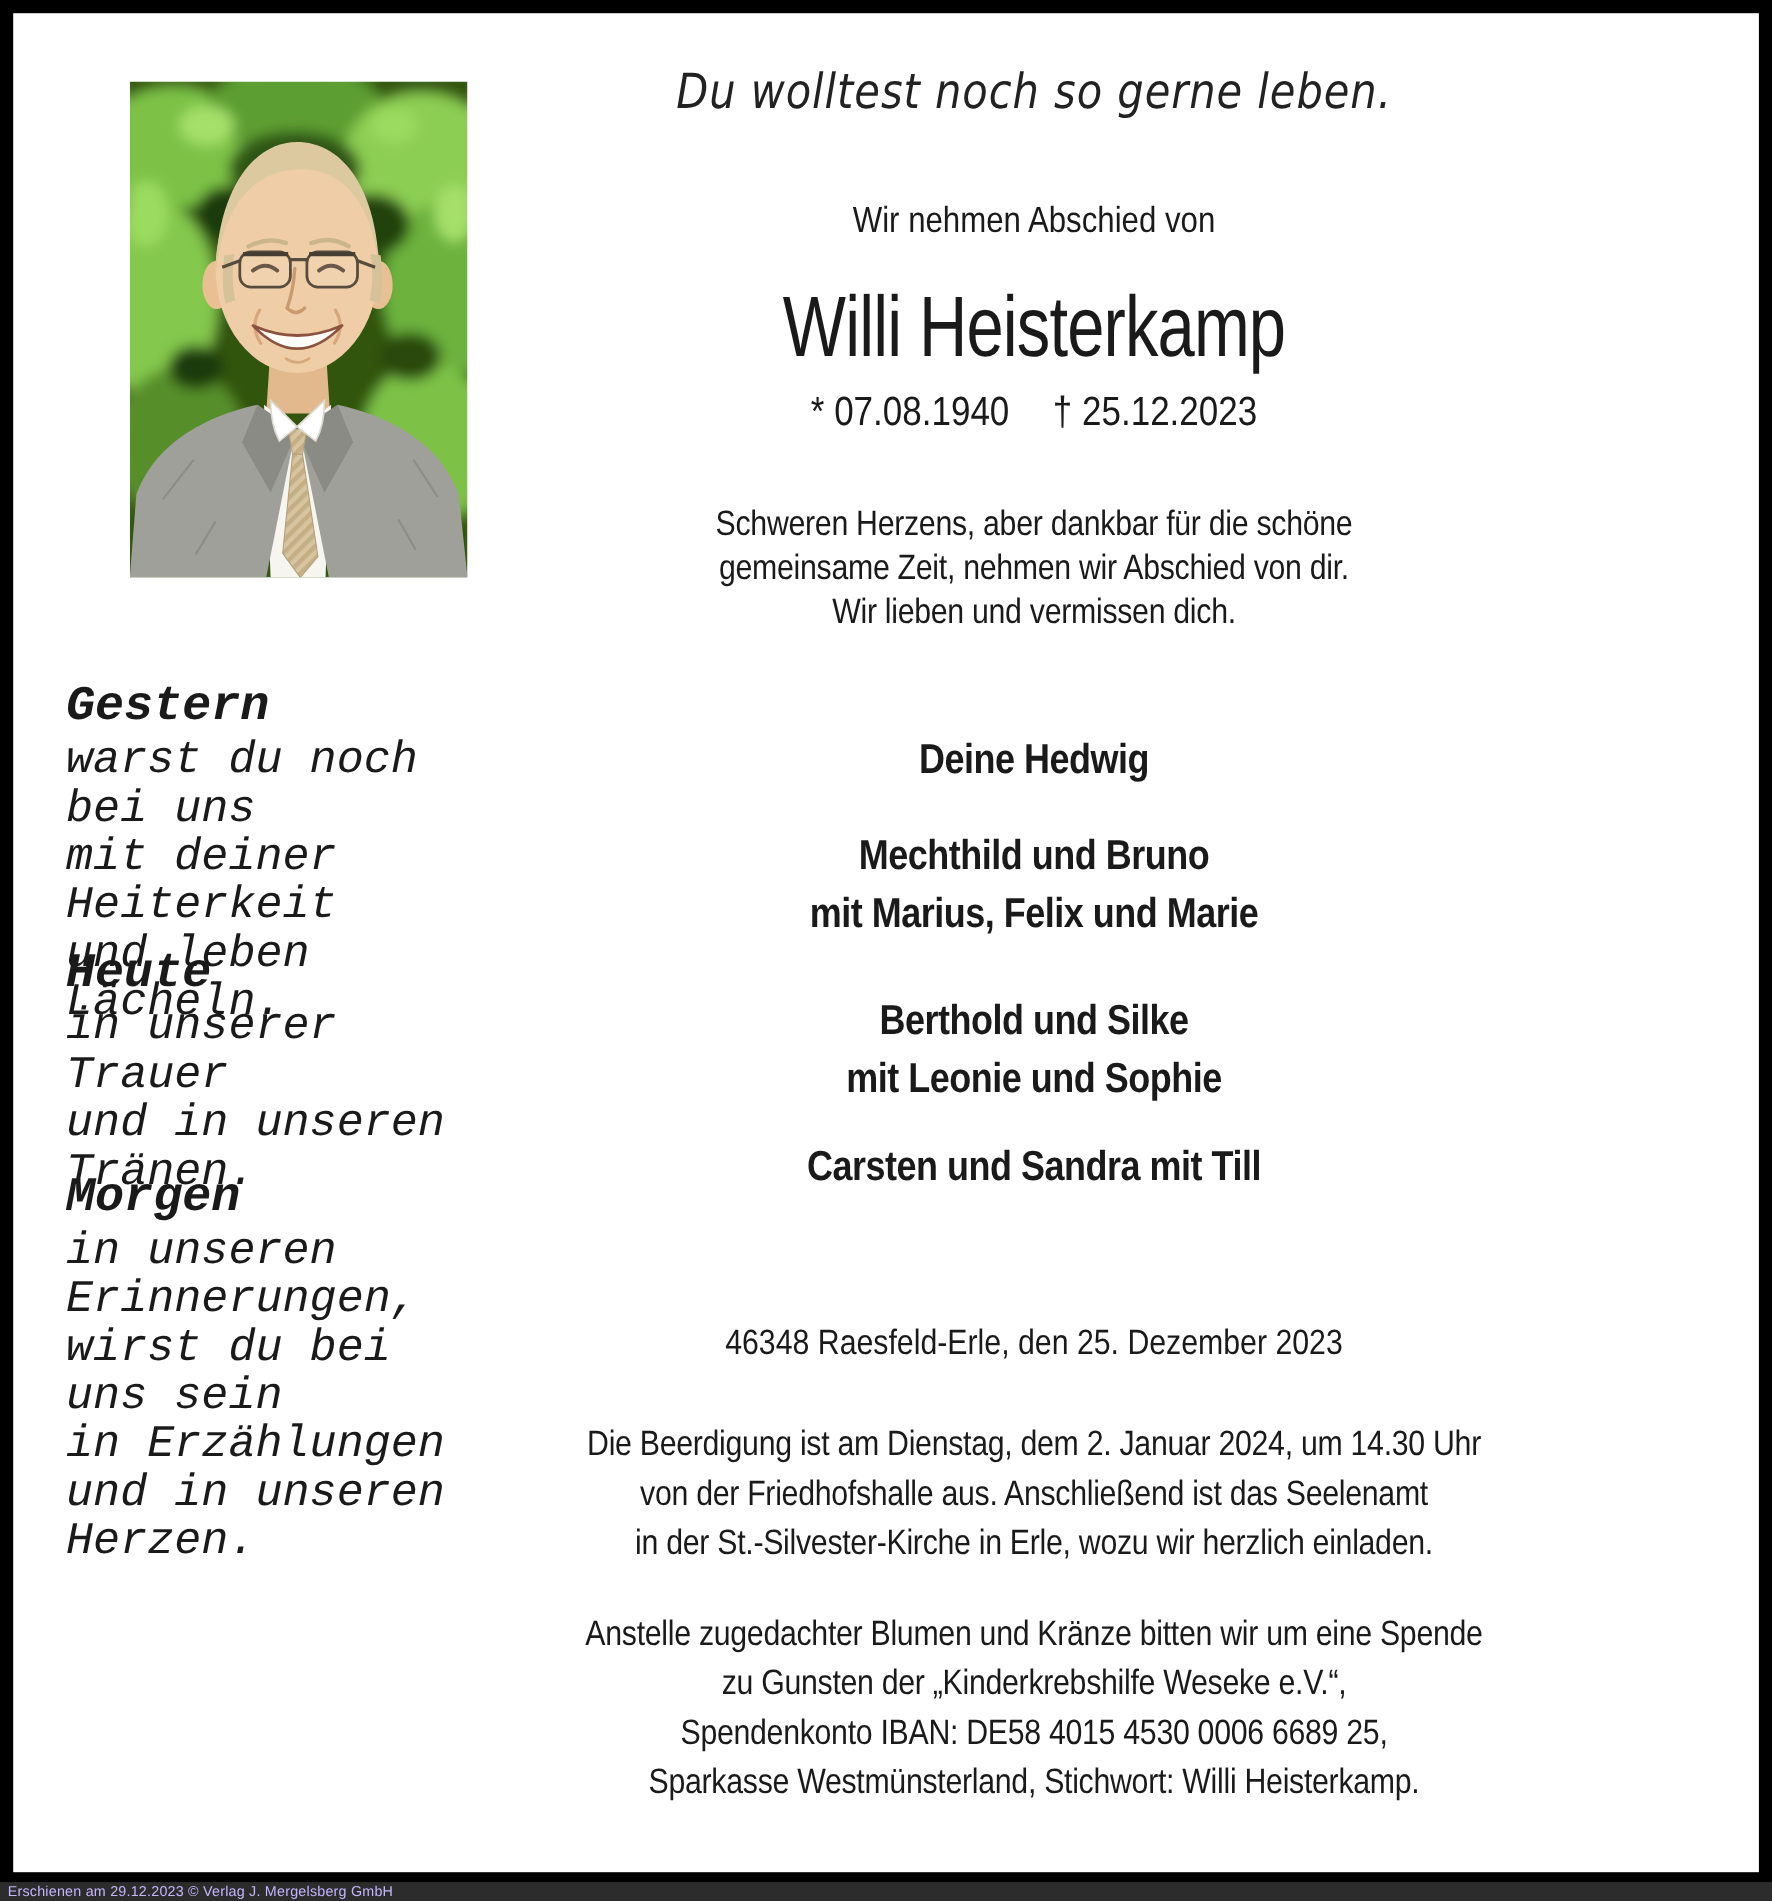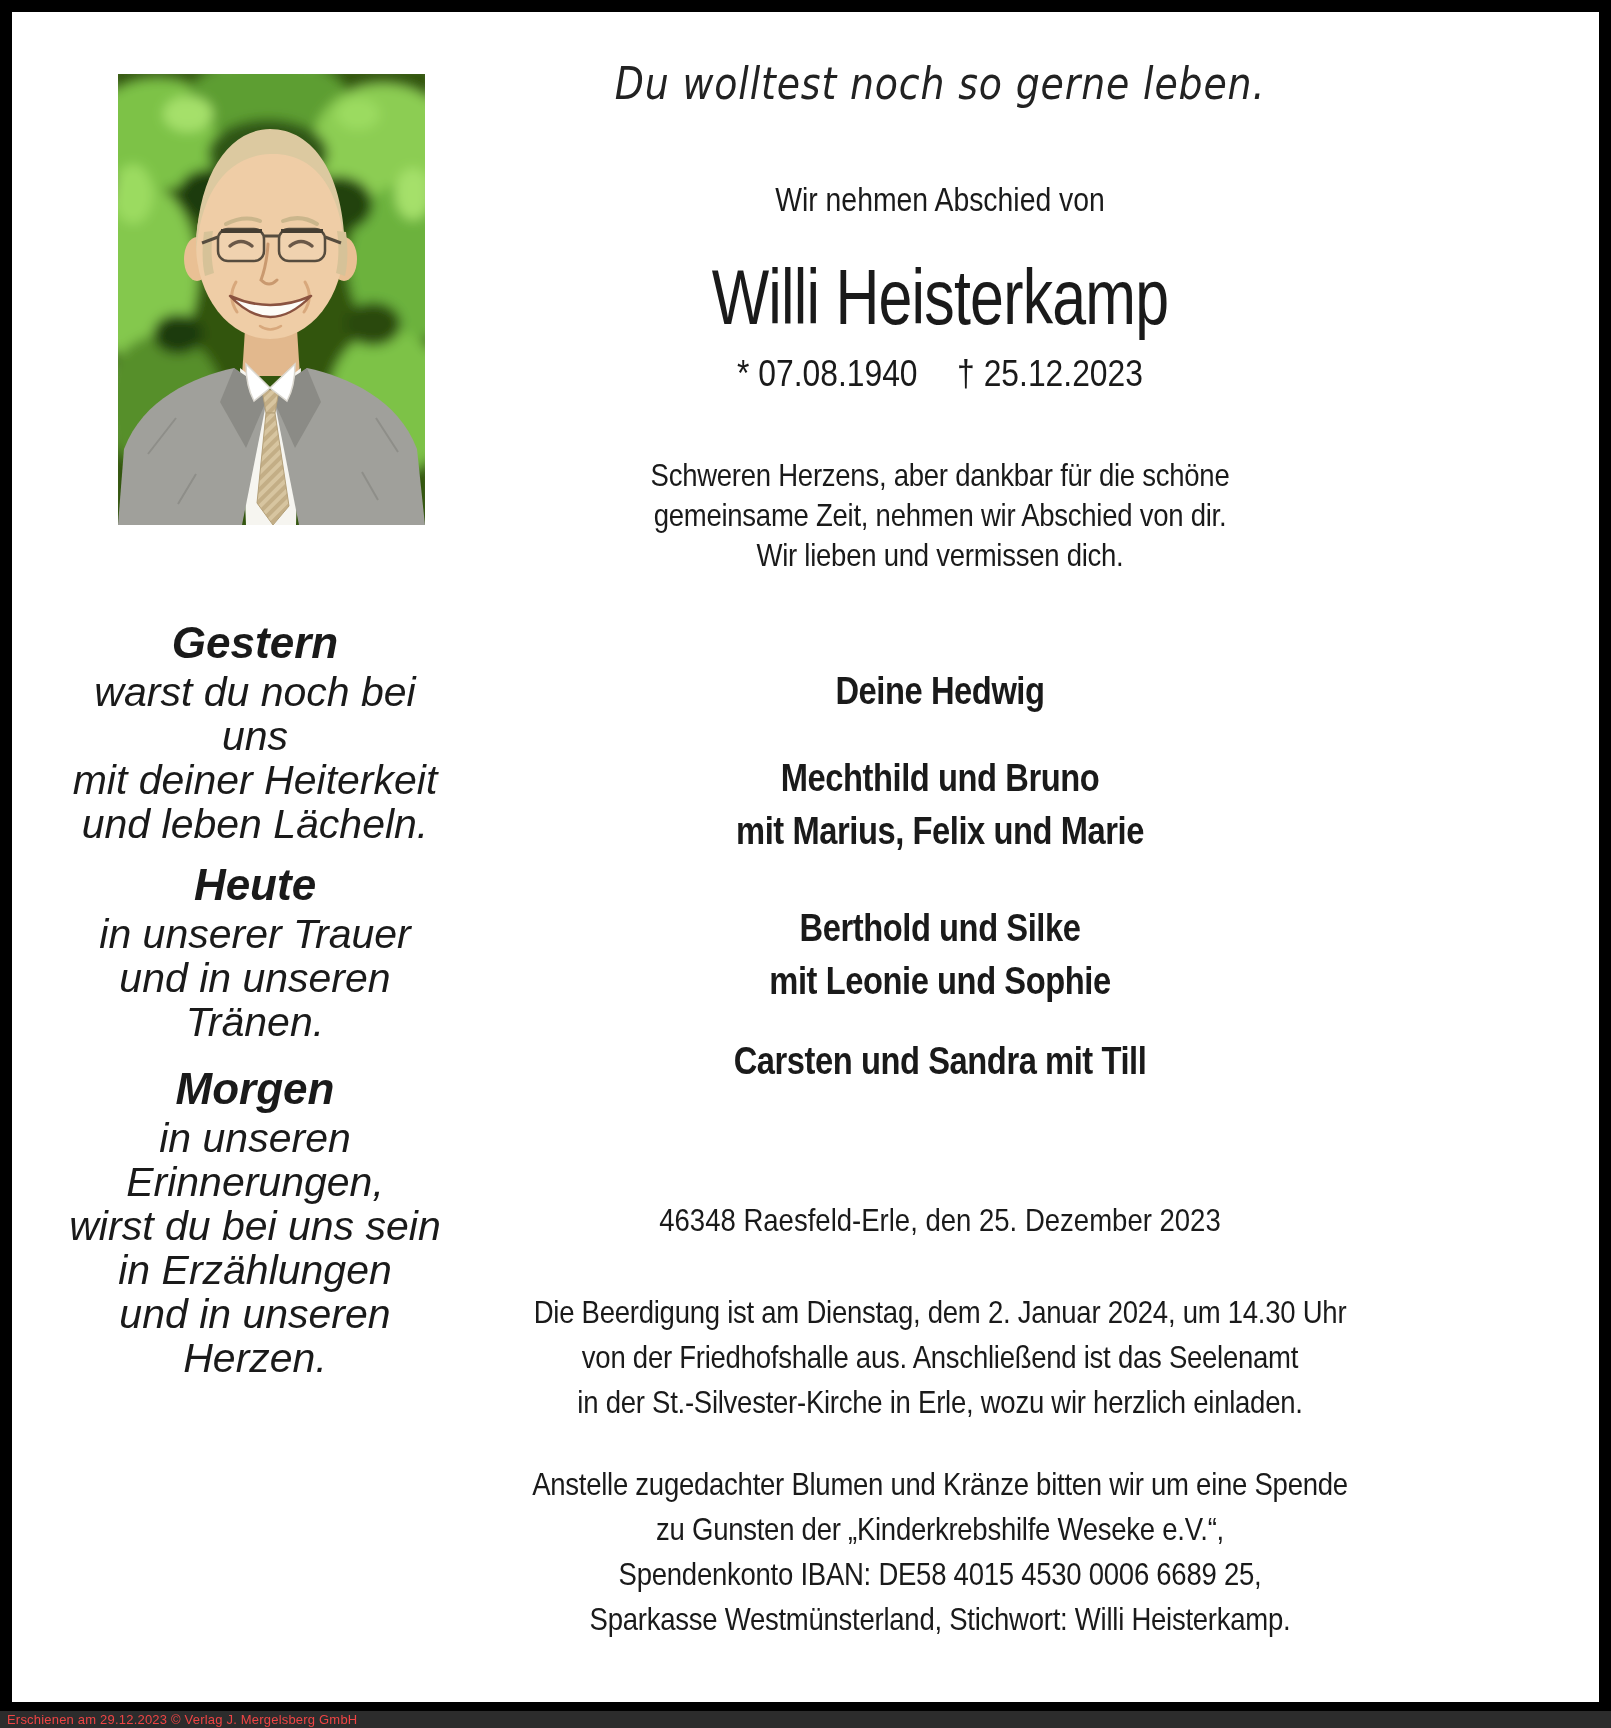--- a/index.html
+++ b/index.html
@@ -19,28 +19,28 @@
   .intro{font-size:33px;line-height:40px;}
   .bigname{font-size:78px;line-height:88px;font-weight:400;transform:scaleX(0.78);transform-origin:50% 0;letter-spacing:-1px;}
   .dates{font-size:37px;line-height:44px;}
   .dates .gap{display:inline-block;width:46px;}
   .body-text{font-size:32px;line-height:40px;letter-spacing:-0.3px;}
   .mourner{font-size:38px;line-height:53px;font-weight:700;letter-spacing:-0.5px;}
   .addr{font-size:32px;line-height:40px;}
   .para{font-size:32px;line-height:45px;letter-spacing:-0.3px;}
 
   
-  .lcol-stanza{position:absolute;left:48px;width:390px;text-align:center;font-style:italic;}
+  .lcol-stanza{position:absolute;left:48px;width:390px;text-align:left;font-style:italic;font-family:Liberation Mono, monospace;}
   .stanza-title{font-size:44px;line-height:54px;font-weight:700;}
   .stanza-line{font-size:41px;line-height:44px;}
 
   
   .footer-bar{
     position:absolute;left:0;right:0;bottom:0;height:17px;background:#2c2c2c;
-    color:#ef4444;font-size:13px;line-height:17px;padding-left:7px;
+    color:#c4b5fd;font-size:13px;line-height:17px;padding-left:7px;
     font-family:"Liberation Sans",sans-serif;letter-spacing:0.2px;
   }
 </style>
 </head>
 <body>
 
 <div class="page">
   <div class="sheet">
 
     <div class="photo">

